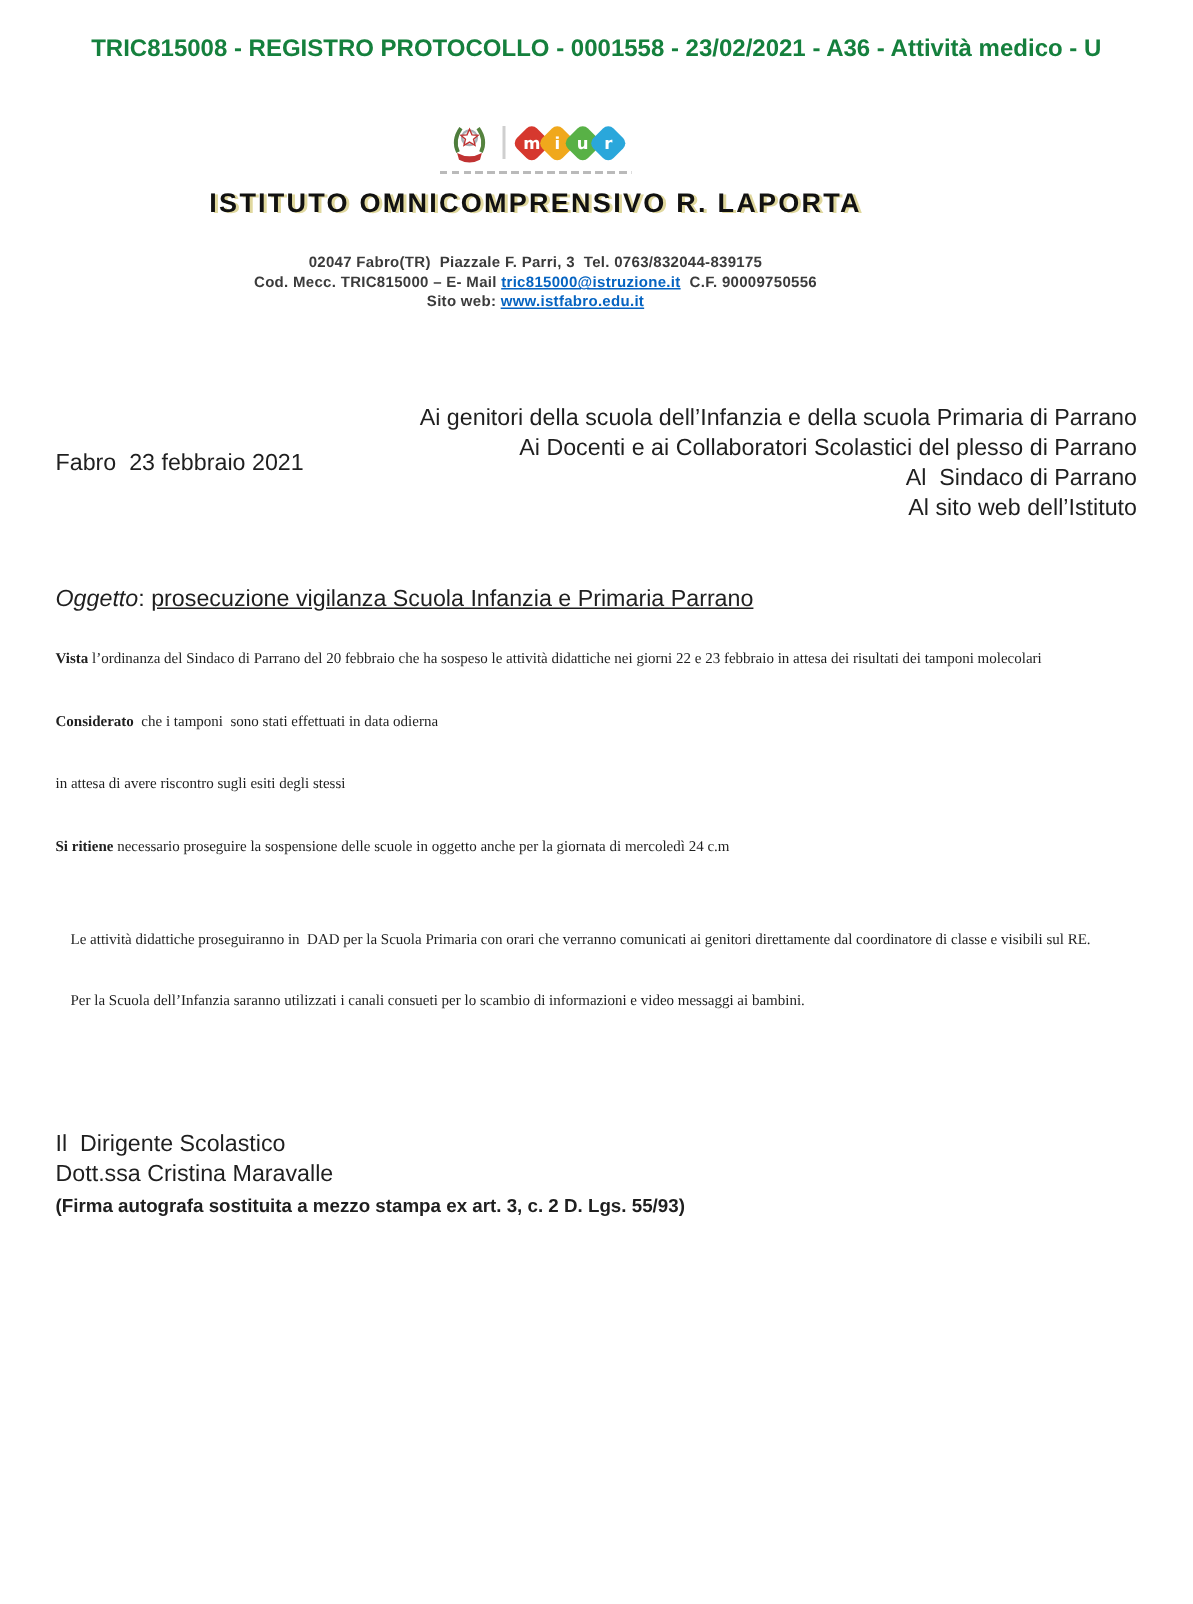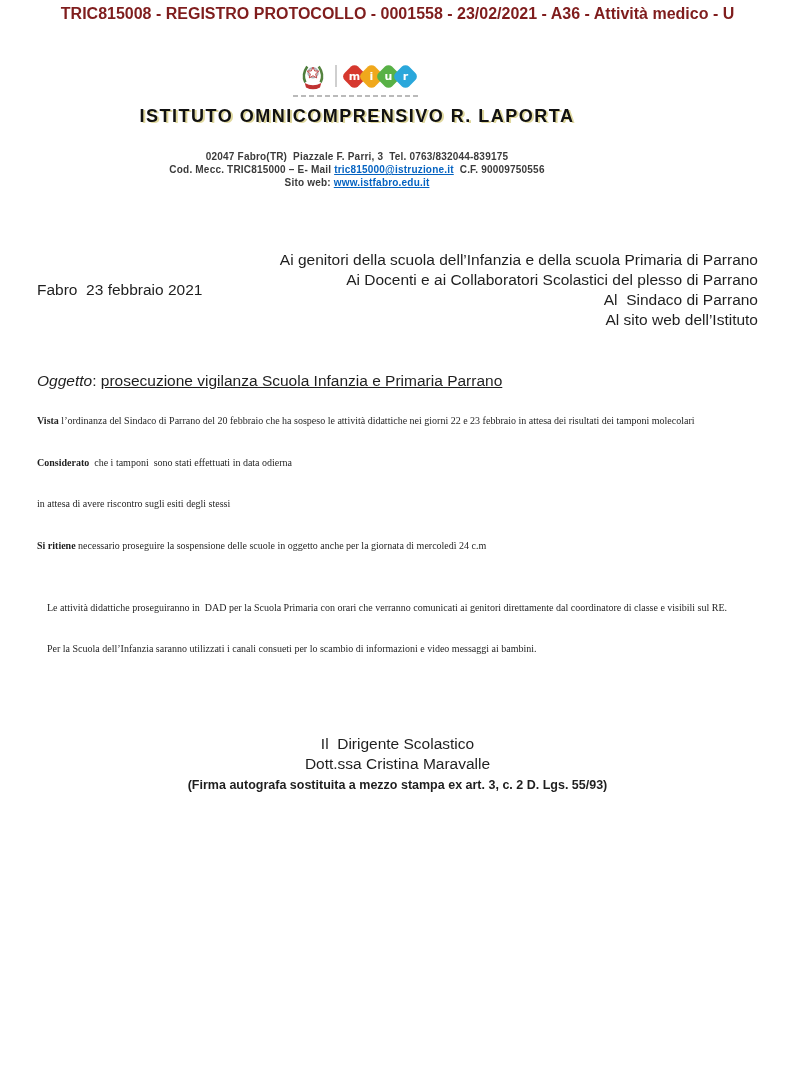--- a/index.html
+++ b/index.html
@@ -9,25 +9,25 @@
     background:#ffffff;
     font-family:"Liberation Sans","DejaVu Sans",sans-serif;
     color:#1f1f1f;
     overflow:hidden;
     margin:0 auto;
   }
   .pre{white-space:pre-wrap;}
 
   
   .protocol-header{
-    padding-top:5px;
+    padding-top:24px;
     text-align:center;
     font-size:16px;
     font-weight:bold;
-    color:#7f1d1d;
+    color:#15803d;
     white-space:nowrap;
     letter-spacing:0px;
   }
 
   
   .letterhead{
     width:640px;
     margin:38px 0 0 37px;
     text-align:center;
   }
@@ -112,21 +112,21 @@
     margin:21px 37px 0 37px;
     font-size:10px;
     line-height:20.5px;
     font-family:Liberation Serif, serif;
   }
   .para b{font-weight:bold;}
 
   
   .signature{
     margin:54px 37px 0 37px;
-    text-align:center;
+    text-align:left;
     font-size:15.5px;
     line-height:20.5px;
   }
   .signature .sig-note{
     font-size:12.5px;
     font-weight:bold;
   }
 </style>
 </head>
 <body>

